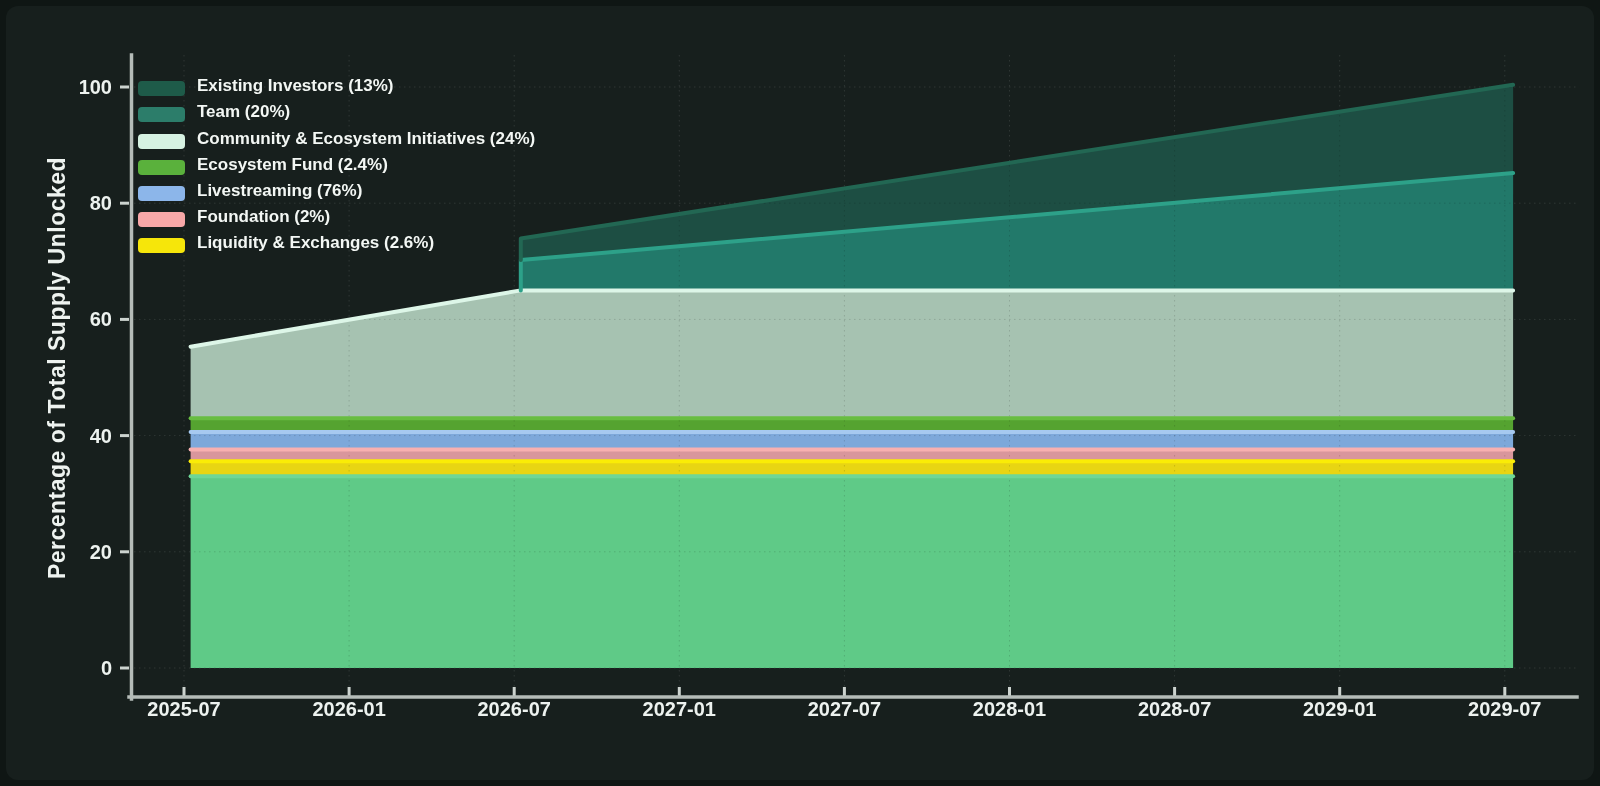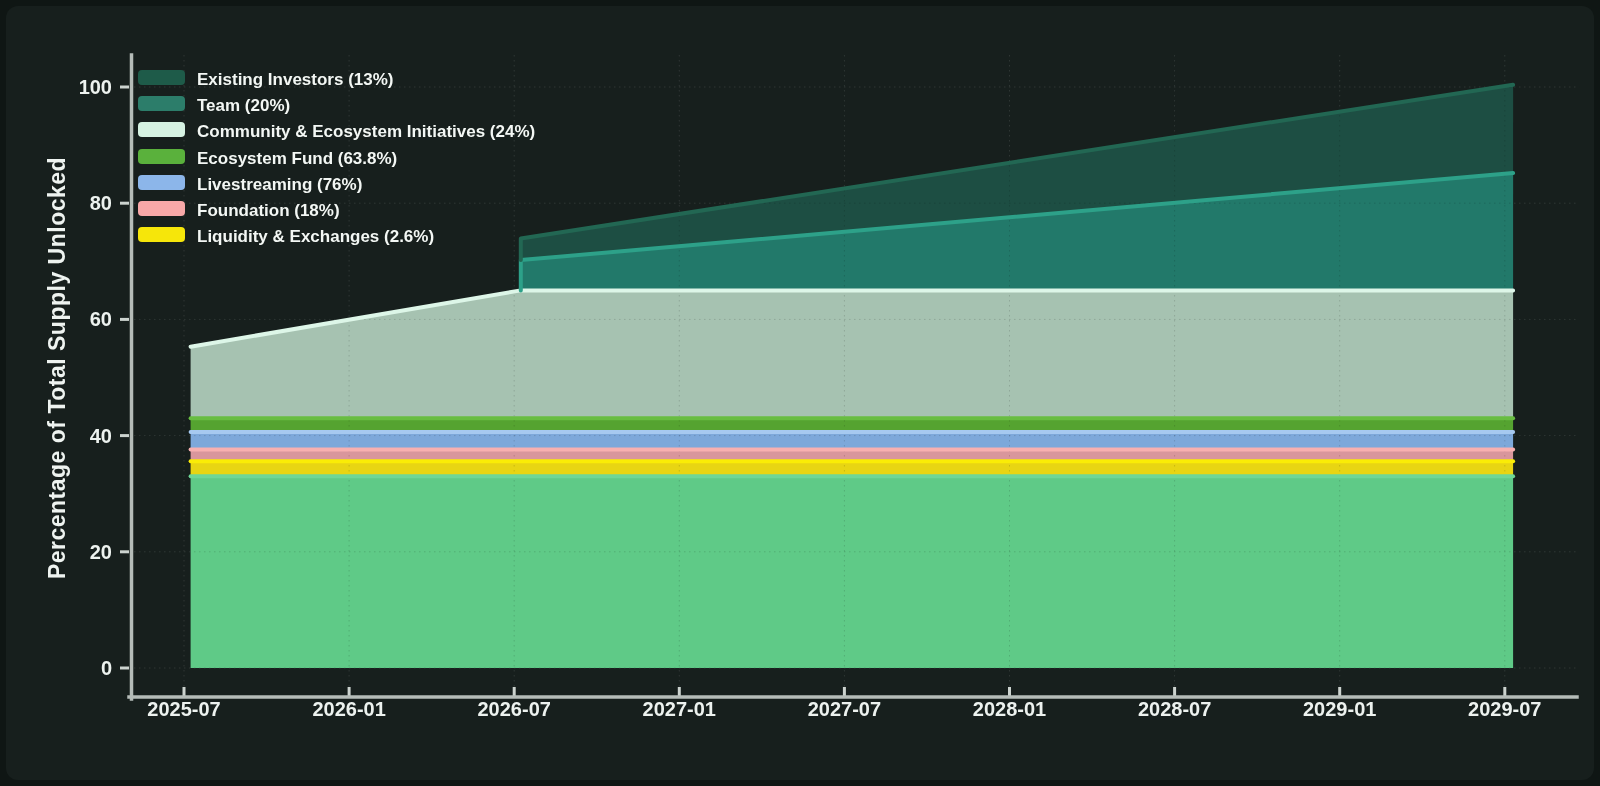--- a/index.html
+++ b/index.html
@@ -10,21 +10,21 @@
   .gridDark{stroke:rgba(4,10,8,0.14);stroke-width:1;stroke-dasharray:1.5 3.5;}
   .axis{stroke:#b5bcb8;stroke-width:3.5;stroke-linecap:square;}
   .tick{stroke:#ccd3cf;stroke-width:3;}
   .xlab,.ylab{font:700 20px "Liberation Sans","DejaVu Sans",sans-serif;fill:#edf2ef;}
   .bandline{fill:none;stroke-width:4;stroke-linecap:round;stroke-linejoin:round;}
   #y-title{position:absolute;left:57px;top:368px;transform:translate(-50%,-50%) rotate(-90deg);
     white-space:nowrap;font-weight:700;font-size:23px;color:#eef3f0;letter-spacing:.5px;}
   #x-title{position:absolute;left:812px;top:800px;transform:translate(-50%,-50%);
     font-weight:700;font-size:28px;color:#eef3f0;letter-spacing:.5px;}
   #legend{position:absolute;left:138px;top:70px;}
-  .lrow{display:flex;align-items:flex-start;height:26.2px;}
+  .lrow{display:flex;align-items:flex-end;height:26.2px;}
   .sw{width:47px;height:15px;border-radius:4px;margin-right:12px;flex:none;}
   .ltxt{font-weight:700;font-size:17px;color:#f3f7f4;white-space:nowrap;}
 </style>
 </head>
 <body>
 
 <div id="card"></div>
 
 <svg id="chart-svg" viewBox="0 0 1600 786" xmlns="http://www.w3.org/2000/svg">
   <g id="g-grid">
@@ -130,27 +130,27 @@
   <div class="lrow">
     <span class="sw" style="background: rgb(44, 125, 106);"></span>
     <span class="ltxt">Team (20%)</span>
   </div>
   <div class="lrow">
     <span class="sw" style="background: rgb(214, 242, 226);"></span>
     <span class="ltxt">Community &amp; Ecosystem Initiatives (24%)</span>
   </div>
   <div class="lrow">
     <span class="sw" style="background: rgb(90, 177, 60);"></span>
-    <span class="ltxt">Ecosystem Fund (63.8%)</span>
+    <span class="ltxt">Ecosystem Fund (2.4%)</span>
   </div>
   <div class="lrow">
     <span class="sw" style="background: rgb(140, 182, 234);"></span>
     <span class="ltxt">Livestreaming (76%)</span>
   </div>
   <div class="lrow">
     <span class="sw" style="background: rgb(248, 168, 168);"></span>
-    <span class="ltxt">Foundation (18%)</span>
+    <span class="ltxt">Foundation (2%)</span>
   </div>
   <div class="lrow">
     <span class="sw" style="background: rgb(246, 230, 10);"></span>
     <span class="ltxt">Liquidity &amp; Exchanges (2.6%)</span>
   </div>
 </div>
 
 </body></html>

